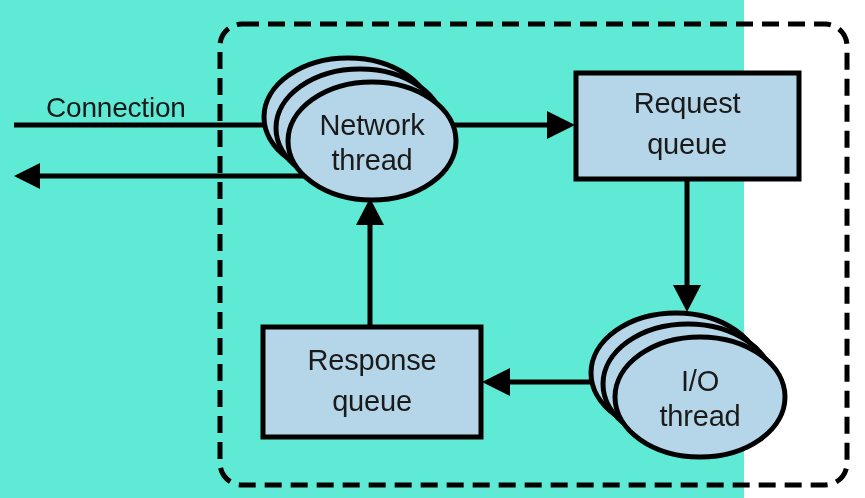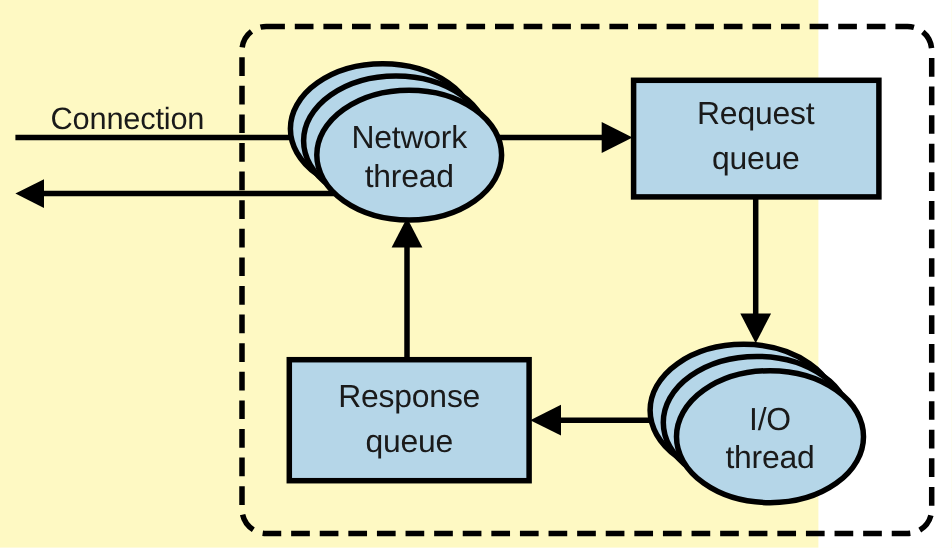--- a/index.html
+++ b/index.html
@@ -10,21 +10,21 @@
   body {
     width: 865px;
     height: 498px;
     overflow: hidden;
     font-family: "Liberation Sans", sans-serif;
   }
   #diagram-root {
     position: relative;
     width: 744px;
     height: 498px;
-    background: #fef9c3;
+    background: #5eead4;
   }
   svg#kafka-threading-diagram {
     display: block;
     width: 865px;
     height: 498px;
   }
   .node-shape {
     fill: #b5d6e8;
     stroke: #000000;
     stroke-width: 5;

